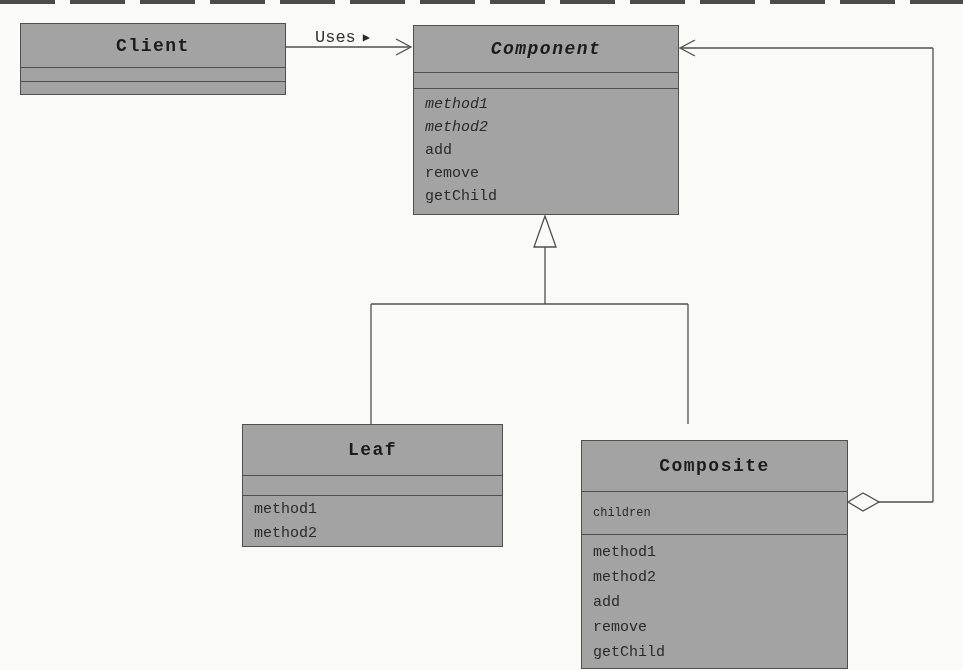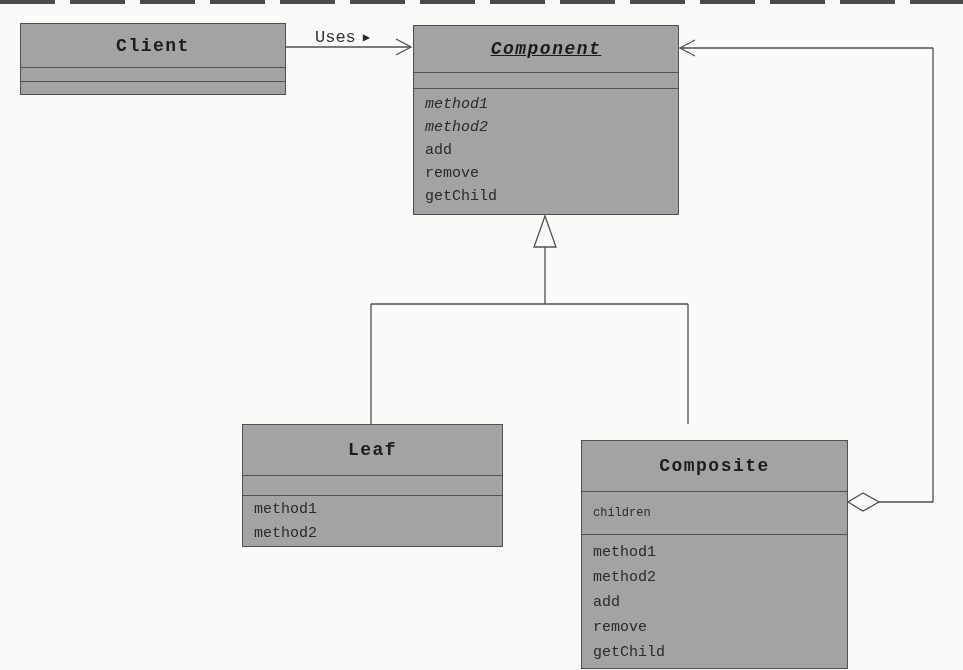--- a/index.html
+++ b/index.html
@@ -72,21 +72,21 @@
   }
   .methods .m { white-space: pre; }
   .m.em { font-style: italic; }
 
   
   .box-client    { left: 20px;  top: 23px;  width: 266px; height: 72px; }
   .box-client .title  { height: 43px; }
   .box-client .attrs  { height: 13px; }
 
   .box-component { left: 413px; top: 25px;  width: 266px; height: 190px; }
-  .box-component .title { height: 46px; text-decoration: underline; }
+  .box-component .title { height: 46px; }
   .box-component .attrs { height: 15px; }
   .box-component .methods { padding-top: 4px; line-height: 23px; }
 
   .box-leaf      { left: 242px; top: 424px; width: 261px; height: 123px; }
   .box-leaf .title { height: 50px; }
   .box-leaf .attrs { height: 19px; }
   .box-leaf .methods { padding-top: 2px; line-height: 24px; }
 
   .box-composite { left: 581px; top: 440px; width: 267px; height: 229px; }
   .box-composite .title { height: 50px; }

